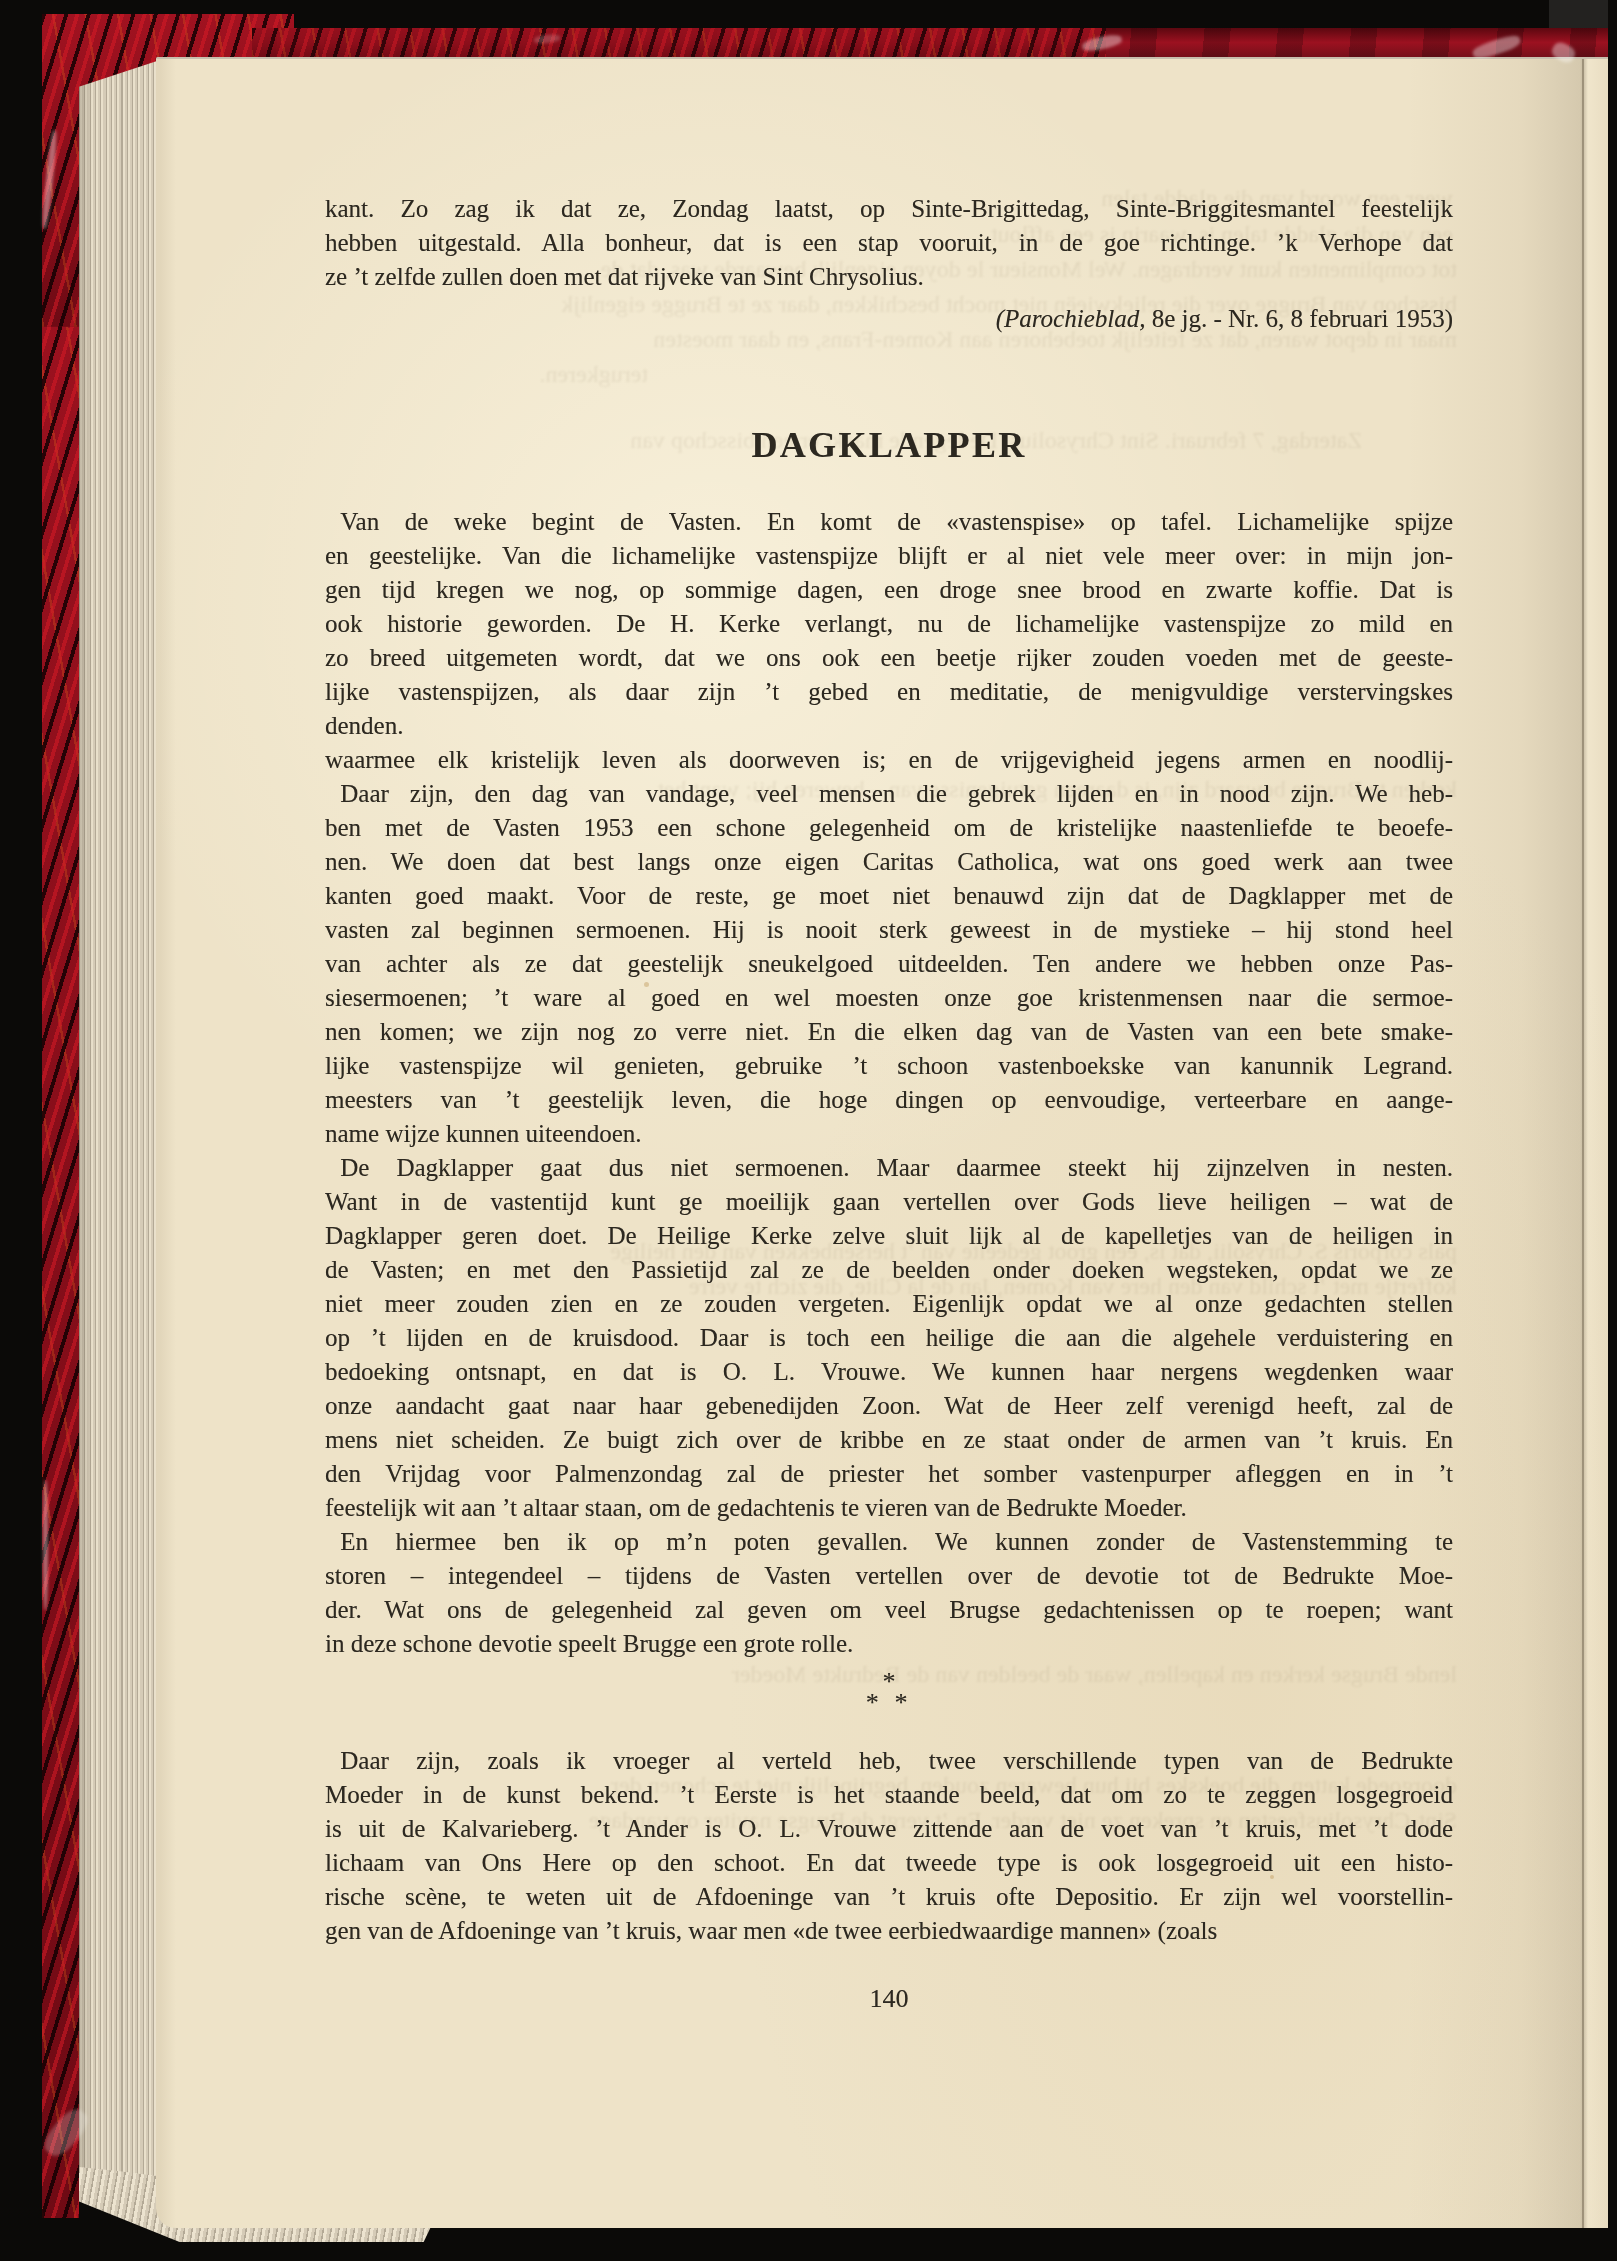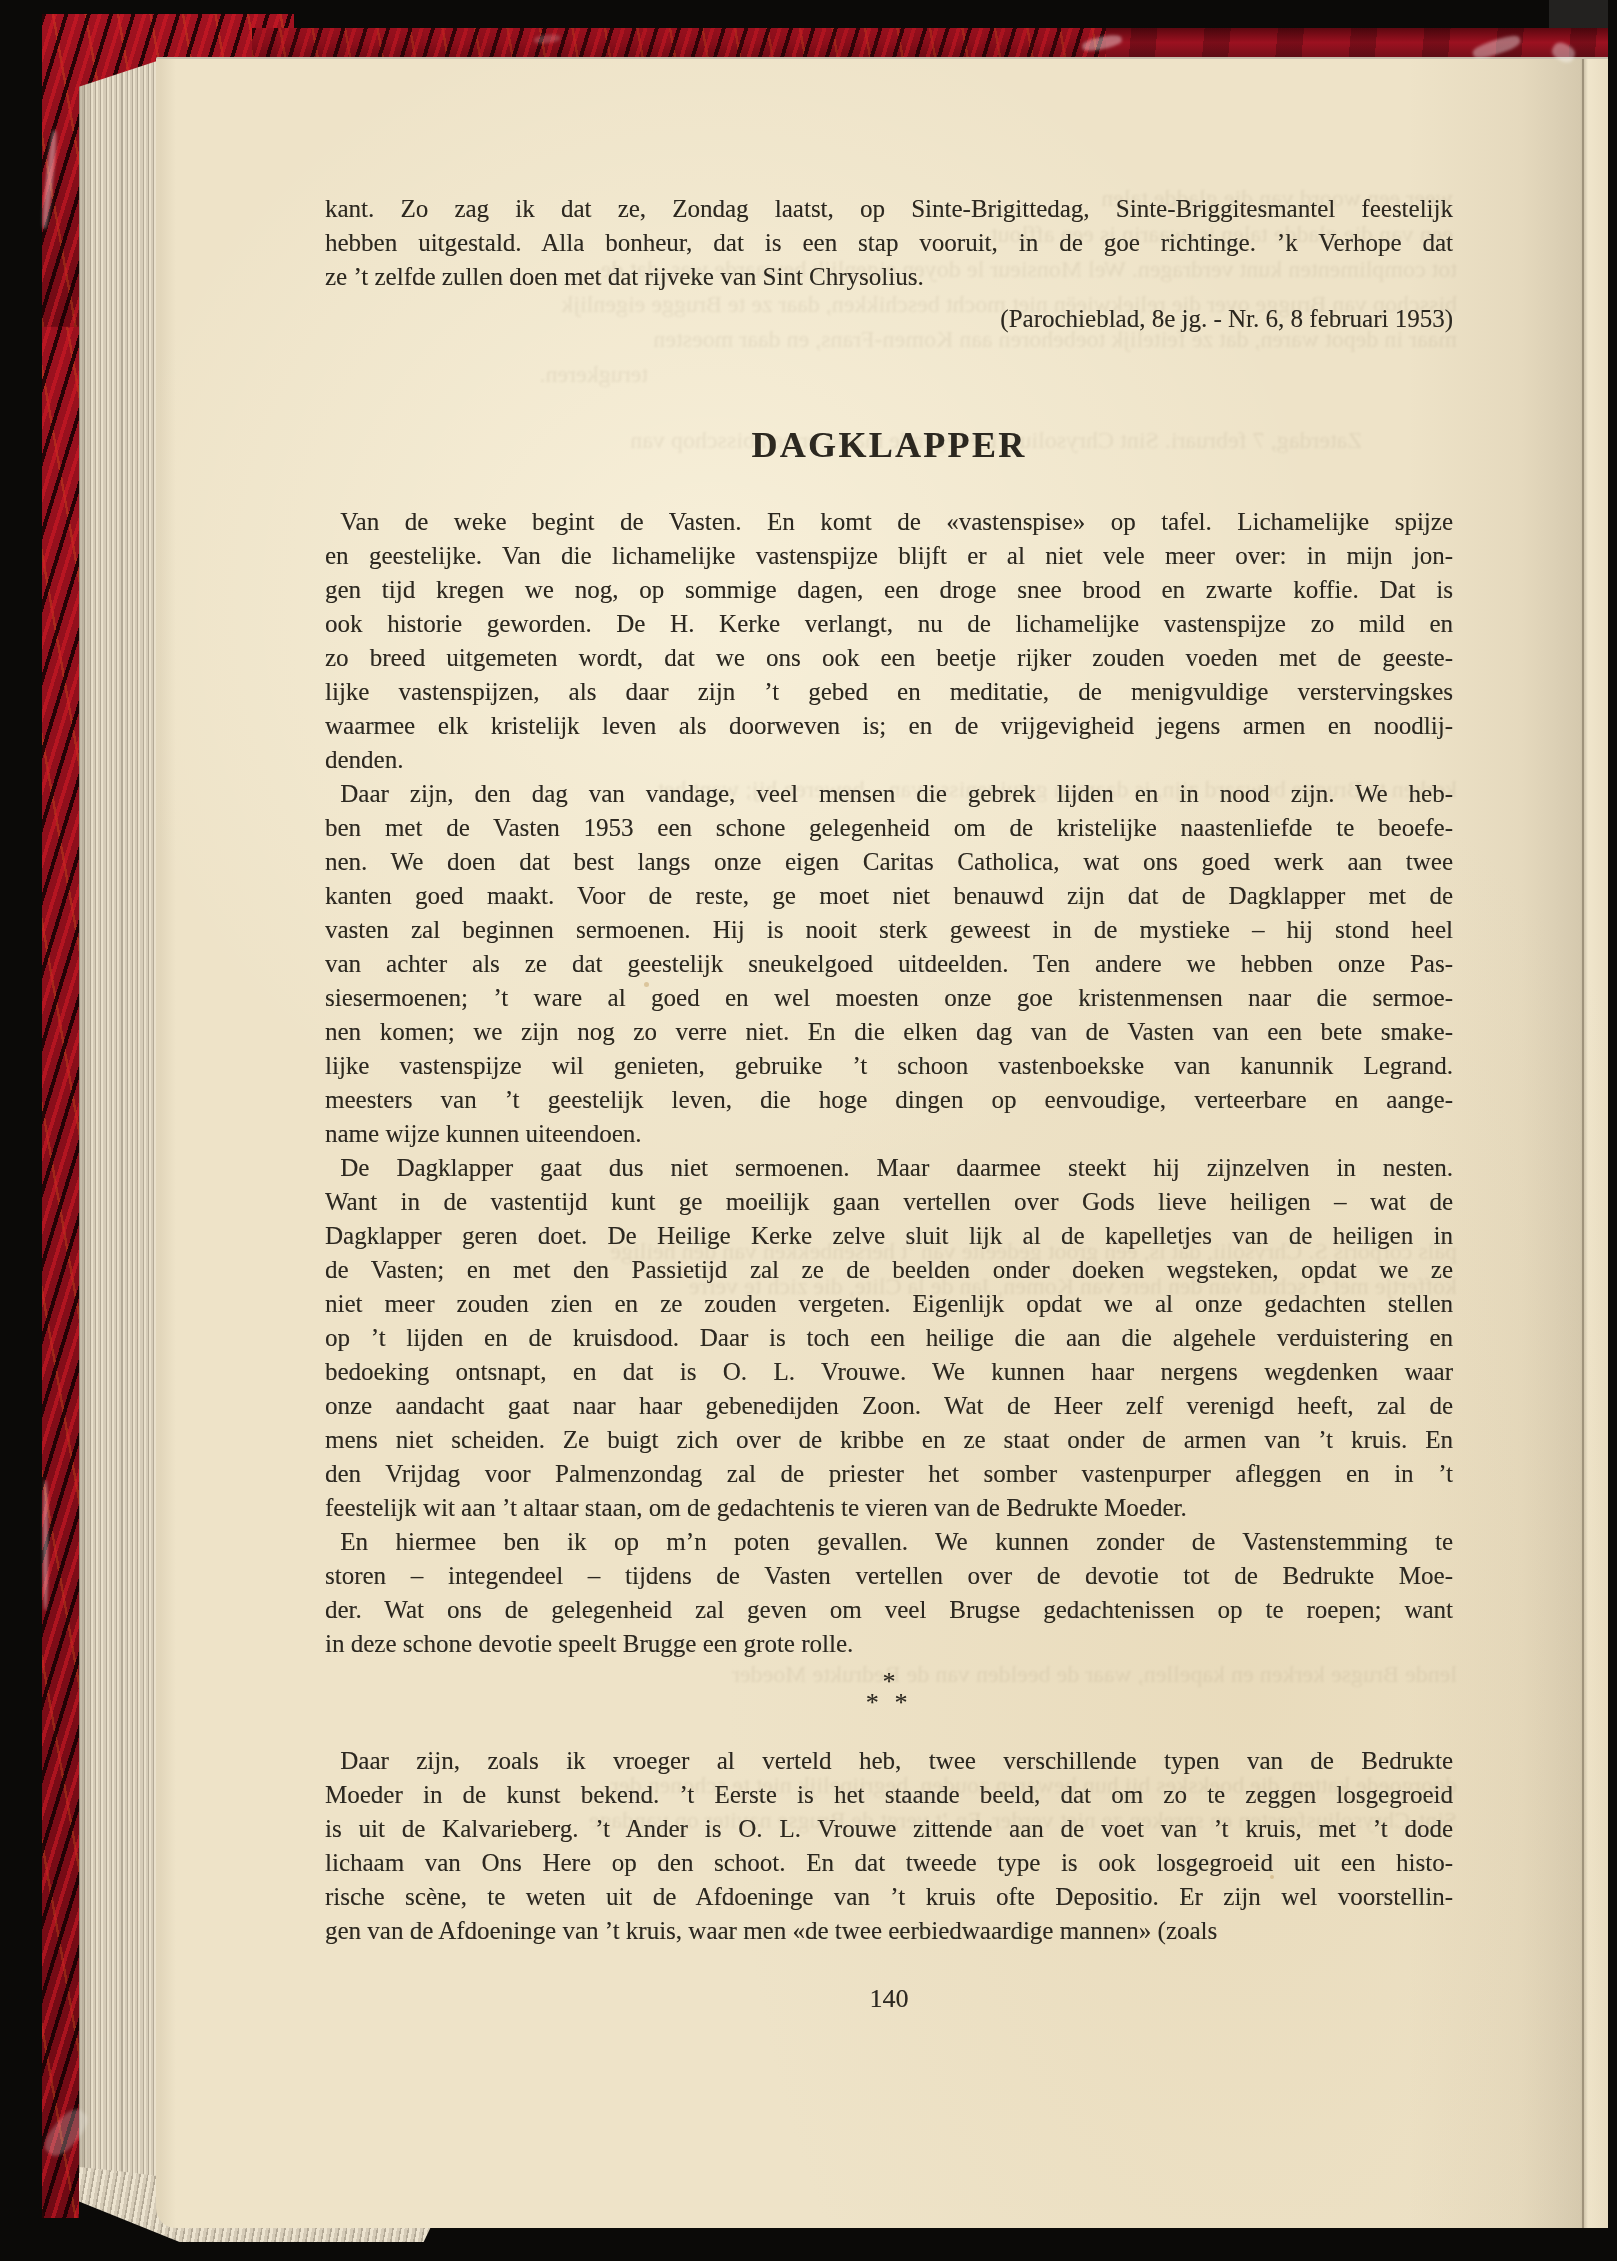--- a/index.html
+++ b/index.html
@@ -48,21 +48,21 @@
   .ghosts{position:absolute;inset:0;z-index:1;}
   .ghost{position:absolute;transform:scaleX(-1);filter:blur(1.2px);opacity:.10;color:#6e5c3e;
     font-size:24px;white-space:nowrap;overflow:hidden;}
   
   .textblock{position:absolute;left:169px;top:133px;width:1128px;z-index:2;color:#2c2820;
     font-size:25px;line-height:34px;text-shadow:0.2px 0.2px 0 rgba(40,35,28,.35);}
   .line{text-align:justify;text-align-last:justify;}
   .line.last{text-align-last:left;}
   .line.first{text-indent:15.3px;}
   .attribution{margin-top:7.6px;text-align:right;line-height:34px;}
-  .attribution .it{}
+  .attribution .it{font-style:italic;}
   .heading{margin:90px 0 41px 0;font-size:36px;line-height:38px;font-weight:bold;
     text-align:center;letter-spacing:2.3px;}
   .separator{margin-top:9.2px;margin-bottom:31px;text-align:center;font-size:26px;}
   .separator .s1{line-height:23px;}
   .separator .s2{line-height:20px;letter-spacing:4.6px;}
   .pagenum{margin-top:34px;text-align:center;font-size:26px;}
   
   .glint{position:absolute;background:rgba(255,255,255,.38);filter:blur(1.7px);border-radius:40%;}
   .g1{left:1082px;top:37px;width:40px;height:12.2px;transform:rotate(-12deg);}
   .g2{left:1472px;top:40px;width:49px;height:13.7px;transform:rotate(-18deg);}
@@ -120,22 +120,22 @@
       <div class="heading">DAGKLAPPER</div>
 
       <div id="body1">
           <div class="para">
             <div class="line first">Van de weke begint de Vasten. En komt de «vastenspise» op tafel. Lichamelijke spijze</div>
             <div class="line">en geestelijke. Van die lichamelijke vastenspijze blijft er al niet vele meer over: in mijn jon-</div>
             <div class="line">gen tijd kregen we nog, op sommige dagen, een droge snee brood en zwarte koffie. Dat is</div>
             <div class="line">ook historie geworden. De H. Kerke verlangt, nu de lichamelijke vastenspijze zo mild en</div>
             <div class="line">zo breed uitgemeten wordt, dat we ons ook een beetje rijker zouden voeden met de geeste-</div>
             <div class="line">lijke vastenspijzen, als daar zijn ’t gebed en meditatie, de menigvuldige verstervingskes</div>
+            <div class="line last">denden.</div>
             <div class="line">waarmee elk kristelijk leven als doorweven is; en de vrijgevigheid jegens armen en noodlij-</div>
-            <div class="line last">denden.</div>
           </div>
           <div class="para">
             <div class="line first">Daar zijn, den dag van vandage, veel mensen die gebrek lijden en in nood zijn. We heb-</div>
             <div class="line">ben met de Vasten 1953 een schone gelegenheid om de kristelijke naastenliefde te beoefe-</div>
             <div class="line">nen. We doen dat best langs onze eigen Caritas Catholica, wat ons goed werk aan twee</div>
             <div class="line">kanten goed maakt. Voor de reste, ge moet niet benauwd zijn dat de Dagklapper met de</div>
             <div class="line">vasten zal beginnen sermoenen. Hij is nooit sterk geweest in de mystieke – hij stond heel</div>
             <div class="line">van achter als ze dat geestelijk sneukelgoed uitdeelden. Ten andere we hebben onze Pas-</div>
             <div class="line">siesermoenen; ’t ware al goed en wel moesten onze goe kristenmensen naar die sermoe-</div>
             <div class="line">nen komen; we zijn nog zo verre niet. En die elken dag van de Vasten van een bete smake-</div>

